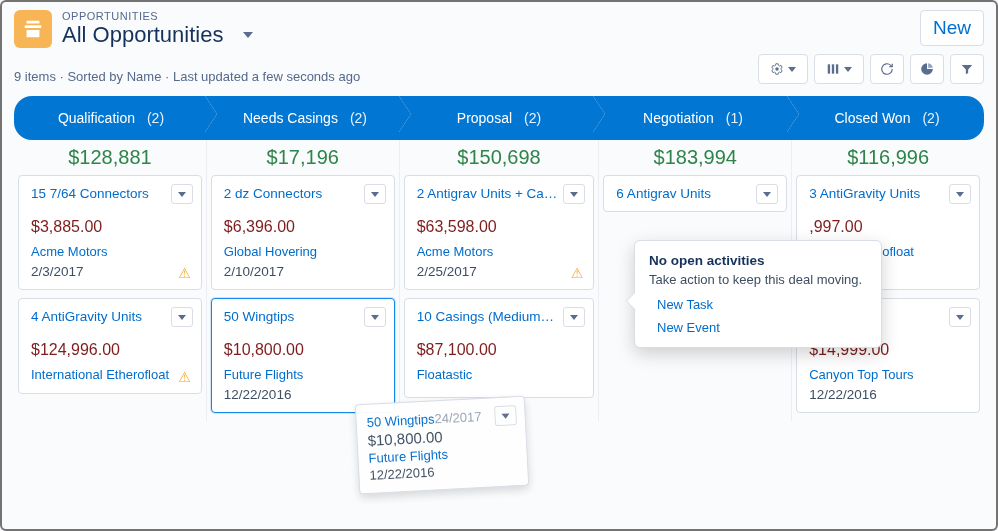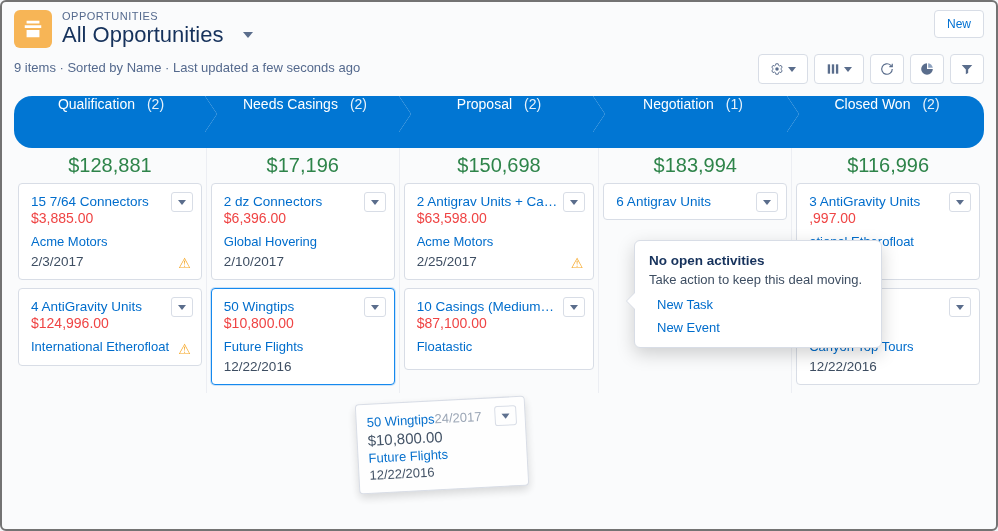--- a/index.html
+++ b/index.html
@@ -8,28 +8,28 @@
 
   .header-row { display: flex; align-items: flex-start; justify-content: space-between; }
   .header-left { display: flex; align-items: flex-start; gap: 10px; }
   .obj-icon { width: 38px; height: 38px; background: #f7b556; border-radius: 6px; display:flex; align-items:center; justify-content:center; color:#fff; }
   .obj-icon svg { width: 22px; height: 22px; fill: #fff; }
   .overline { font-size: 11px; color: #54698d; letter-spacing: .5px; }
   .title-line { display:flex; align-items:center; gap:20px; }
   .title { font-size: 22px; color: #16325c; font-weight: 400; }
   .subheader { font-size: 13px; color: #54698d; margin-top: 12px; }
 
-  .btn { background: #fff; border: 1px solid #d8dde6; border-radius: 4px; font-size: 12px; color: #0070d2; padding: 6px 12px; cursor: pointer; }
+  .btn { background: #fff; border: 1px solid #d8dde6; border-radius: 4px; font-size: 19px; color: #0070d2; padding: 6px 12px; cursor: pointer; }
   .icon-btn { background:#fff; border:1px solid #d8dde6; border-radius:4px; width:34px; height:30px; display:inline-flex; align-items:center; justify-content:center; color:#5a6d8c; cursor:pointer; }
   .icon-btn.double { width: 50px; gap:4px; }
   .toolbar { display:flex; gap:6px; align-items:center; margin-top: 6px; }
-  .second-row { display:flex; justify-content:space-between; align-items:flex-start; }
+  .second-row { display:flex; justify-content:space-between; align-items:flex-end; }
 
   .stages { display:flex; margin-top: 12px; gap:0; position: relative; }
-  .stage-head { position: relative; flex:1; height:52px; color:#fff; font-size:14px; display:flex; align-items:flex-start; justify-content:center; gap:12px; }
+  .stage-head { position: relative; flex:1; height:44px; color:#fff; font-size:14px; display:flex; align-items:center; justify-content:center; gap:12px; }
   .stage-head .count { opacity: .9; }
   .arrow-body { position:absolute; inset:0; background:#0176d3; }
   .stage-head:first-child .arrow-body { border-top-left-radius: 18px; border-bottom-left-radius:18px; }
   .stage-head:last-child .arrow-body { border-top-right-radius: 18px; border-bottom-right-radius:18px; }
   .stage-head:not(:last-child)::after {
     content:""; position:absolute; right:-9px; top:0; width:0; height:0;
     border-top:18px solid transparent; border-bottom:18px solid transparent; border-left:12px solid #0176d3; z-index:2;
   }
   .stage-head:not(:first-child)::before {
     content:""; position:absolute; left:-3px; top:0; width:0; height:0;
@@ -38,21 +38,21 @@
   .stage-head span { position: relative; z-index:3; }
 
   .columns { display:flex; }
   .col { flex:1; padding: 0 4px; border-right: 1px solid #eceef3; }
   .col:last-child { border-right: none; }
   .col-total { text-align:center; font-size:20px; color:#2e844a; padding: 6px 0; font-weight:400; }
 
   .card { background:#fff; border:1px solid #d8dde6; border-radius:4px; padding:10px 10px 10px 12px; margin-bottom:8px; position:relative; }
   .card.selected { border-color:#1589ee; box-shadow: 0 0 0 1px #1589ee33; }
   .card-title { color:#006dcc; font-size:13.5px; cursor:pointer; display:block; padding-right: 26px; white-space:nowrap; overflow:hidden; text-overflow:ellipsis; }
-  .card-amount { color:#ef4444; font-size:14px; margin-top:1px; }
+  .card-amount { color:#7f1d1d; font-size:16px; margin-top:17px; }
   .card-acct { color:#006dcc; font-size:13px; margin-top:8px; cursor:pointer; display:inline-block; }
   .card-date { color:#3e4e62; font-size:13.5px; margin-top:4px; }
   .card-menu { position:absolute; top:8px; right:8px; width:22px; height:20px; border:1px solid #d8dde6; border-radius:3px; background:#fff; display:flex; align-items:center; justify-content:center; cursor:pointer; }
   .warn { position:absolute; bottom:8px; right:10px; color:#f6a623; font-size:14px; }
   .chev { width:0;height:0;border-left:4px solid transparent;border-right:4px solid transparent;border-top:5px solid #5a6d8c; }
 
   .ghost-card { position:absolute; left: 357px; top: 400px; width: 170px; background:#fff; border:1px solid #d8dde6; border-radius:4px; padding:10px; box-shadow:0 4px 10px rgba(0,0,0,.15); transform: rotate(-3deg); opacity:.97; }
   .ghost-card .gtitle { color:#006dcc; font-size:13px; }
   .ghost-card .gamount { color:#3e4e62; font-size:15px; margin-top:2px; }
   .ghost-card .gacct { color:#006dcc; font-size:13px; margin-top:2px; }

